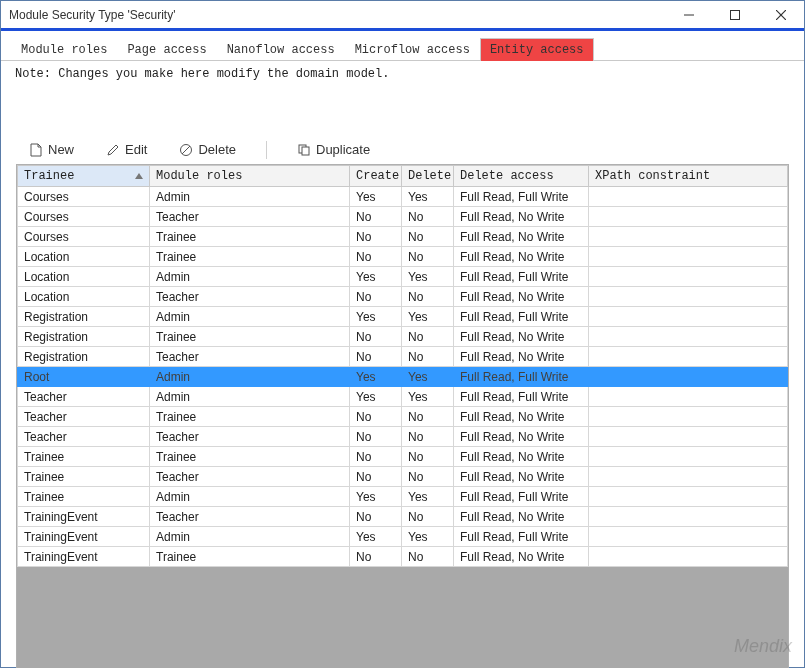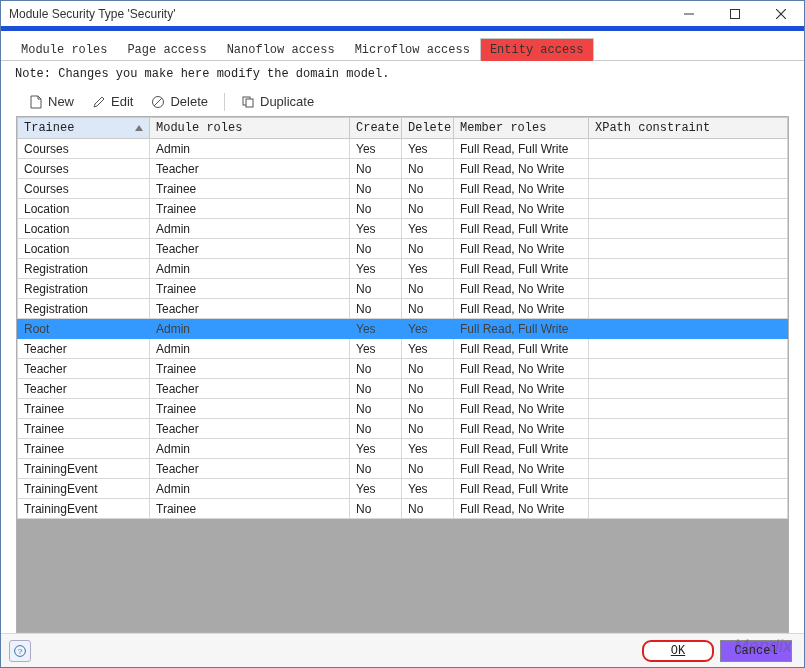--- a/index.html
+++ b/index.html
@@ -18,21 +18,21 @@
     border: 1px solid #5a7ca8;
     display: flex;
     flex-direction: column;
   }
   
   .titlebar {
     height: 30px;
     display: flex;
     align-items: center;
     background: #fff;
-    border-bottom: 5px solid #1d4ed8;
+    border-bottom: 3px solid #1d4ed8;
     padding-left: 8px;
   }
   .titlebar .title {
     flex: 1;
     font-size: 12px;
     color: #333;
   }
   .titlebar .sysbtns { display: flex; }
   .titlebar .sysbtn {
     width: 46px; height: 30px;
@@ -69,22 +69,23 @@
   .note {
     font-family: "Courier New", monospace;
     font-size: 12px;
     padding: 6px 14px 6px 14px;
     color: #222;
   }
   
   .toolbar {
     display: flex;
     align-items: center;
-    gap: 2px;
+    gap: 16px;
     padding: 3px 20px 3px 20px;
+    margin-top: 48px;
   }
   .tbtn {
     display: flex;
     align-items: center;
     gap: 5px;
     padding: 4px 8px;
     border-radius: 3px;
     color: #333;
     font-size: 13px;
   }
@@ -279,21 +280,21 @@
           <col class="c-delete">
           <col class="c-member">
           <col class="c-xpath">
       </colgroup>
       <thead>
         <tr>
           <th class="sorted"><span>Trainee</span><span class="sort-caret"></span></th>
           <th>Module roles</th>
           <th>Create</th>
           <th>Delete</th>
-          <th>Member roles</th>
+          <th>Delete access</th>
           <th>XPath constraint</th>
         </tr>
       </thead>
       <tbody id="tbody">
 
       <tr>
             <td>Courses</td>
             <td>Admin</td>
             <td>Yes</td>
             <td>Yes</td>

